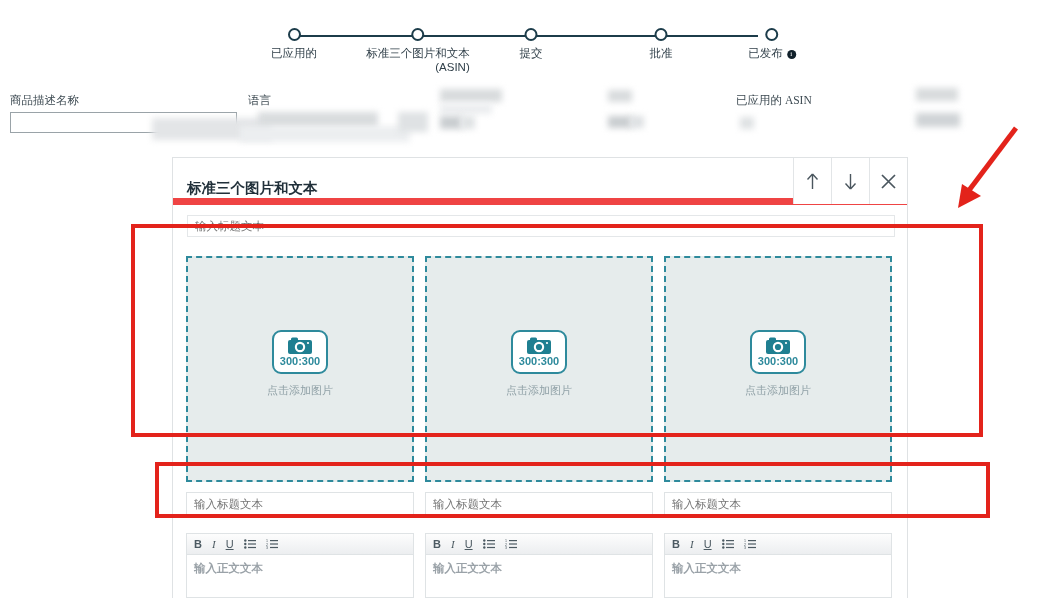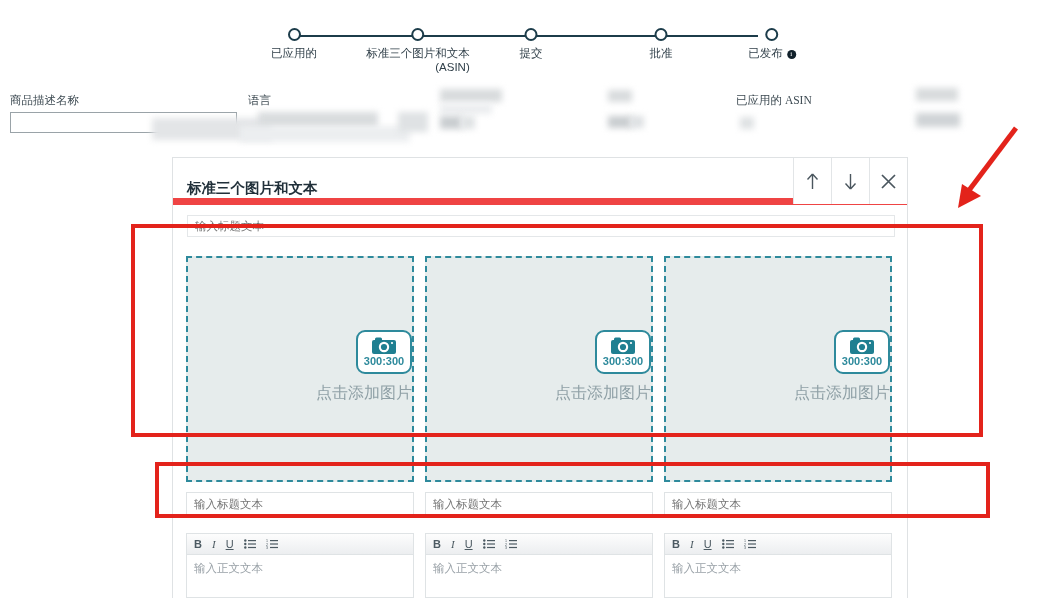--- a/index.html
+++ b/index.html
@@ -148,21 +148,21 @@
     width: 708px; height: 226px;
     display: flex;
     gap: 11px;
   }
   .img-drop {
     width: 228px; height: 226px;
     border: 2px dashed #2e8a9c;
     background: #e6ecec;
     display: flex;
     flex-direction: column;
-    align-items: flex-end;
+    align-items: center;
     justify-content: flex-start;
     padding-top: 72px;
     cursor: pointer;
   }
   .cam-box {
     width: 56px; height: 44px;
     border: 2px solid #2e8a9c;
     border-radius: 9px;
     background: #ffffff;
     display: flex;
@@ -172,21 +172,21 @@
   }
   .cam-glyph { width: 26px; height: 18px; position: relative; }
   .cam-ratio {
     font-size: 11px;
     color: #2e8a9c;
     font-weight: bold;
     line-height: 11px;
     margin-top: 1px;
   }
   .drop-text {
-    font-size: 16px;
+    font-size: 11px;
     color: #8fa0a6;
     margin-top: 9px;
   }
 
   
   .titles-row {
     position: absolute;
     left: 186px; top: 492px;
     width: 708px;
     display: flex;
@@ -232,20 +232,21 @@
     display: flex;
     align-items: center;
   }
   .tb-b { font-weight: bold; }
   .tb-i { font-style: italic; font-family: "Liberation Serif", serif; }
   .tb-u { text-decoration: underline; }
   .editor-body {
     font-size: 11.5px;
     color: #9aa2a8;
     padding: 6px 7px;
+    font-weight: bold;
   }
 
   
   .anno-rect {
     position: absolute;
     border: 4px solid #e3231b;
     pointer-events: none;
   }
   .anno-1 { left: 131px; top: 224px; width: 852px; height: 213px; }
   .anno-2 { left: 155px; top: 462px; width: 835px; height: 56px; }

